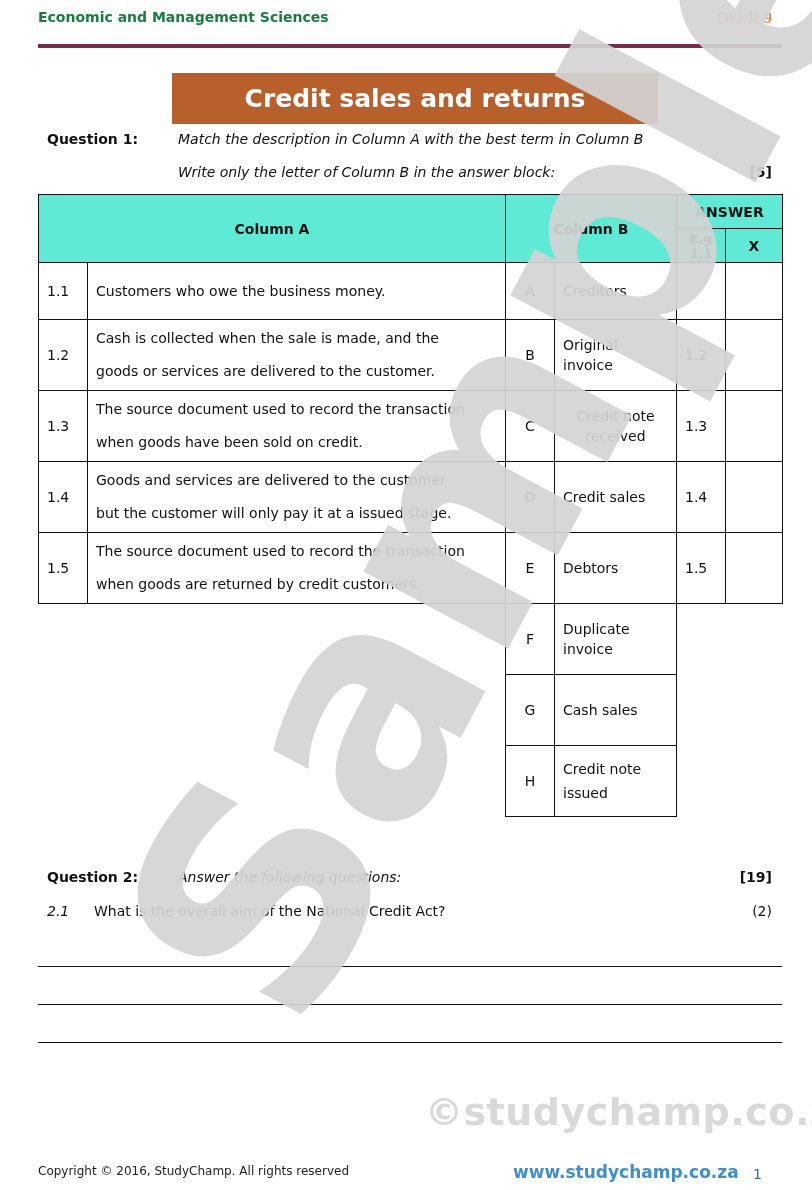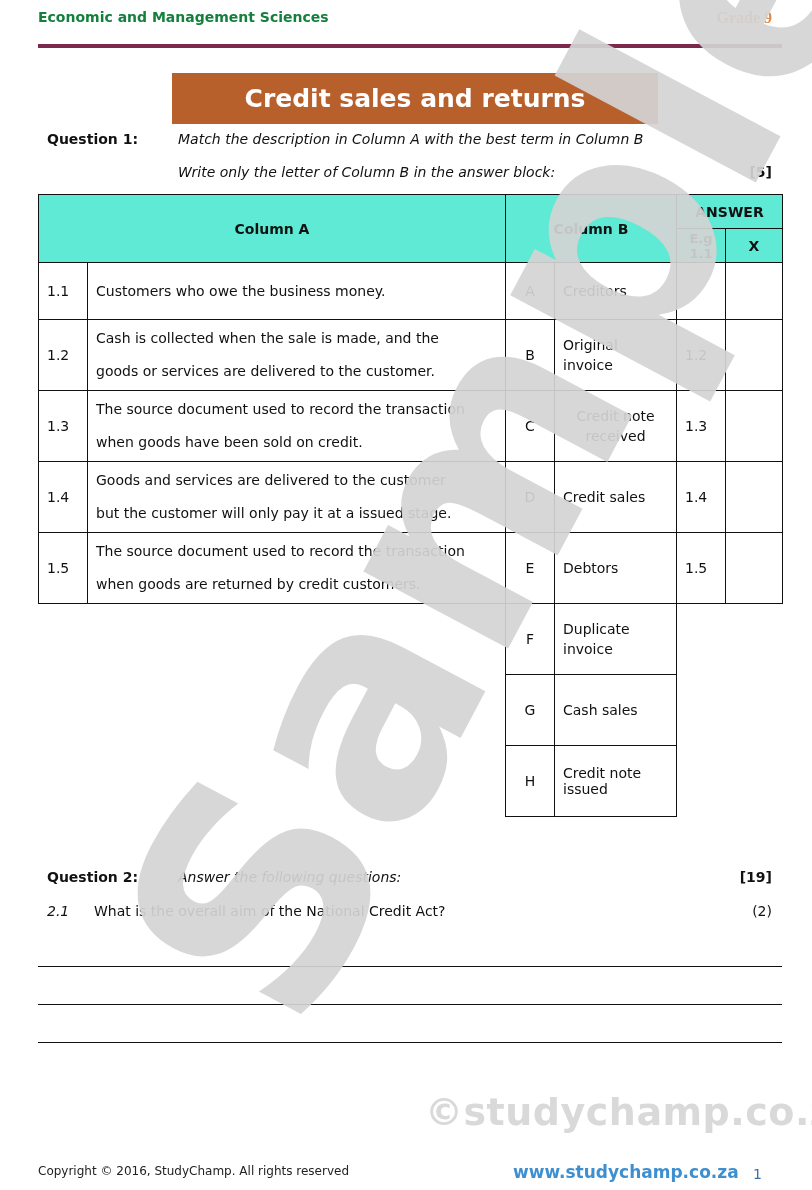--- a/index.html
+++ b/index.html
@@ -117,21 +117,21 @@
   </tr>
   <tr style="height:71px;">
     <td class="none" colspan="2"></td>
     <td class="ctr">G</td>
     <td style="line-height:20px;">Cash sales</td>
     <td class="none" colspan="2"></td>
   </tr>
   <tr style="height:71px;">
     <td class="none" colspan="2"></td>
     <td class="ctr">H</td>
-    <td style="line-height:16px;padding-left:8px;">Credit note issued</td>
+    <td style="line-height:24px;padding-left:8px;">Credit note issued</td>
     <td class="none" colspan="2"></td>
   </tr>
 </tbody>
   </table>
 
 <div class="q-label" style="top:869px;">Question 2:</div>
 <div class="q-instr" style="top:869px;">Answer the following questions:</div>
 <div class="q-marks" style="top:869px;">[19]</div>
 
 <div style="position:absolute;left:47px;top:903px;font-size:14px;font-style:italic;">2.1</div>

